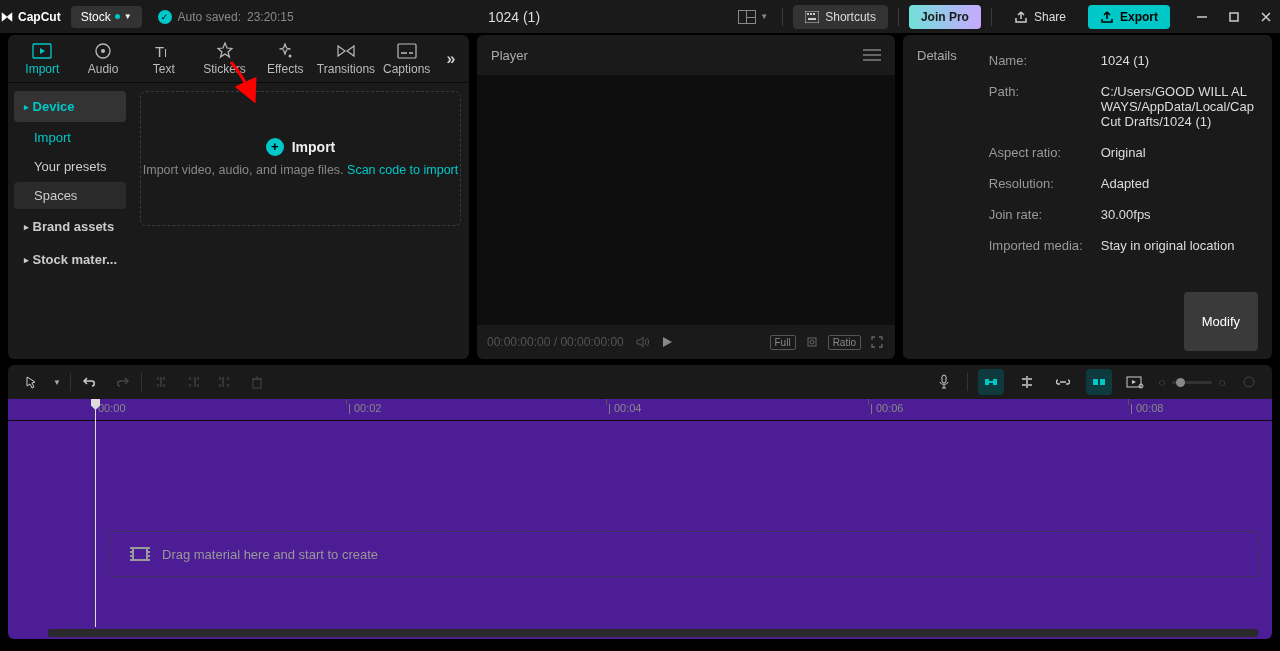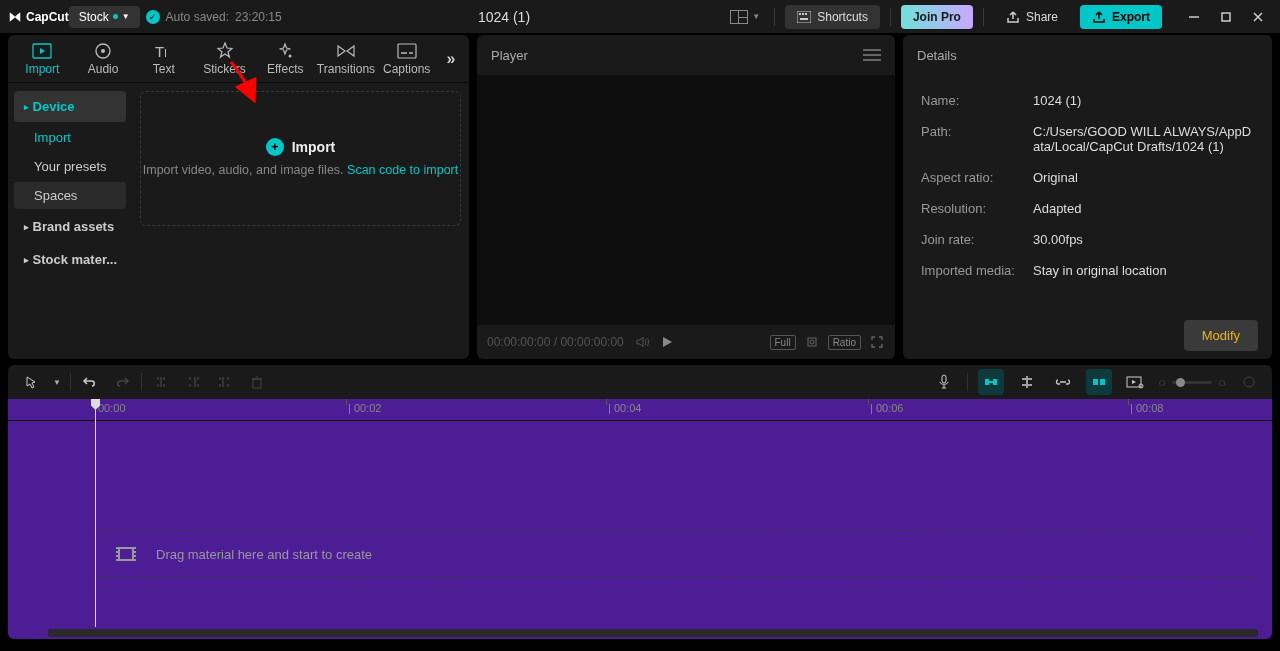--- a/index.html
+++ b/index.html
@@ -1,19 +1,19 @@
 <!DOCTYPE html>
 <html><head>
 <meta charset="utf-8">
 <style>
 * { margin: 0; padding: 0; box-sizing: border-box; font-family: -apple-system, BlinkMacSystemFont, "Segoe UI", Arial, sans-serif; }
 body { background: #000; color: #ccc; width: 1280px; height: 651px; overflow: hidden; font-size: 13px; }
 
 
-.titlebar { height: 33px; background: #1a1a1a; display: flex; align-items: center; padding: 0 8px; gap: 0; }
+.titlebar { height: 33px; background: #1a1a1a; display: flex; align-items: center; padding: 0 0; gap: 10px; }
 .logo { display: flex; align-items: center; gap: 4px; font-weight: 600; font-size: 12px; color: #fff; }
 .logo-icon { width: 14px; height: 14px; }
 .menu-btn { background: #333; border: none; color: #fff; padding: 4px 10px; border-radius: 4px; font-size: 12px; display: flex; align-items: center; gap: 4px; cursor: pointer; }
 .menu-dot { width: 5px; height: 5px; background: #00c8c8; border-radius: 50%; }
 .autosave { display: flex; align-items: center; gap: 6px; color: #888; font-size: 12px; margin-left: 6px; }
 .autosave-check { width: 14px; height: 14px; background: #00c8c8; border-radius: 50%; display: flex; align-items: center; justify-content: center; color: #000; font-size: 9px; }
 .project-title { flex: 1; text-align: center; color: #ddd; font-size: 14px; }
 .titlebar-right { display: flex; align-items: center; gap: 10px; }
 .layout-selector { display: flex; align-items: center; gap: 4px; padding: 4px; cursor: pointer; }
 .layout-icon { width: 18px; height: 14px; border: 1px solid #888; position: relative; }
@@ -66,27 +66,27 @@
 .player-body { flex: 1; background: #0e0e0e; }
 .player-controls { height: 34px; display: flex; align-items: center; padding: 0 10px; gap: 10px; color: #555; font-size: 12px; }
 .timecode { font-variant-numeric: tabular-nums; }
 .pc-divider { flex: 1; }
 .play-btn { cursor: pointer; }
 .pc-right { display: flex; align-items: center; gap: 8px; }
 .pc-badge { border: 1px solid #555; padding: 1px 4px; border-radius: 2px; font-size: 10px; color: #888; cursor: pointer; }
 .pc-icon { width: 16px; height: 16px; cursor: pointer; display: flex; align-items: center; justify-content: center; }
 
 
-.details-panel { flex: 1; display: flex; flex-direction: column; position: relative; }
+.details-panel { flex: 1; display: flex; position: relative; }
 .details-body { flex: 1; padding: 10px 18px; overflow: hidden; }
 .details-row { display: flex; padding: 8px 0; font-size: 13px; }
 .details-label { width: 112px; color: #999; }
 .details-value { flex: 1; color: #ddd; word-break: break-all; }
 .modify-bar { position: absolute; bottom: 8px; right: 14px; }
-.modify-btn { background: #3a3a3a; border: none; color: #eab308; padding: 8px 18px; border-radius: 4px; font-size: 13px; cursor: pointer; }
+.modify-btn { background: #3a3a3a; border: none; color: #ffffff; padding: 22px 18px; border-radius: 4px; font-size: 13px; cursor: pointer; }
 
 
 .timeline-toolbar { height: 34px; background: #1a1a1a; margin: 4px 8px 0 8px; border-radius: 6px 6px 0 0; display: flex; align-items: center; padding: 0 10px; gap: 10px; }
 .tt-left { display: flex; align-items: center; gap: 6px; }
 .tt-right { display: flex; align-items: center; gap: 10px; margin-left: auto; }
 .tt-btn { width: 26px; height: 26px; display: flex; align-items: center; justify-content: center; cursor: pointer; color: #aaa; border-radius: 4px; }
 .tt-btn.disabled { color: #444; }
 .tt-btn.hl { background: #0e3a3d; color: #00c8c8; }
 .tt-divider { width: 1px; height: 18px; background: #333; }
 .tt-slider { display: flex; align-items: center; gap: 6px; }
@@ -95,21 +95,21 @@
 
 
 .timeline { background: #4c1d95; margin: 0 8px 8px 8px; border-radius: 0 0 6px 6px; height: 240px; position: relative; }
 .ruler { height: 22px; position: relative; border-bottom: 1px solid #0a0a0a; }
 .ruler-tick { position: absolute; top: 3px; font-size: 11px; color: #888; }
 .ruler-tick::before { content:''; position: absolute; left: -2px; top: -3px; width: 1px; height: 6px; background: #555; }
 .playhead { position: absolute; left: 87px; top: 0; bottom: 12px; width: 1px; background: #ddd; z-index: 2; }
 .playhead::before { content:''; position: absolute; top: 0; left: -4px; width: 9px; height: 11px; background: #ddd; clip-path: polygon(0 0,100% 0,100% 60%,50% 100%,0 60%); }
 
 .track-area { position: absolute; top: 22px; left: 0; right: 0; bottom: 12px; }
-.drop-track { position: absolute; left: 87px; right: 12px; top: 110px; height: 46px; border: 1px dashed #3a3a3a; border-radius: 4px; display: flex; align-items: center; gap: 22px; padding: 0 22px; color: #999; font-size: 13px; }
+.drop-track { position: absolute; left: 101px; right: 12px; top: 110px; height: 46px; border: 1px dashed #3a3a3a; border-radius: 4px; display: flex; align-items: center; gap: 14px; padding: 0 22px; color: #999; font-size: 13px; }
 .film-icon { width: 16px; height: 14px; border: 2px solid #999; position: relative; }
 .film-icon::before, .film-icon::after { content:''; position: absolute; top: -2px; bottom: -2px; width: 2px; background: repeating-linear-gradient(#999 0 2px, transparent 2px 4px); }
 .film-icon::before { left: -4px; } .film-icon::after { right: -4px; }
 
 .hscrollbar { position: absolute; bottom: 2px; left: 40px; right: 14px; height: 8px; background: #0a0a0a; border-radius: 4px; }
 .hscrollbar-thumb { position: absolute; left: 0; width: 100%; height: 100%; background: #2a2a2a; border-radius: 4px; }
 
 svg { display: block; }
 </style>
 </head>

